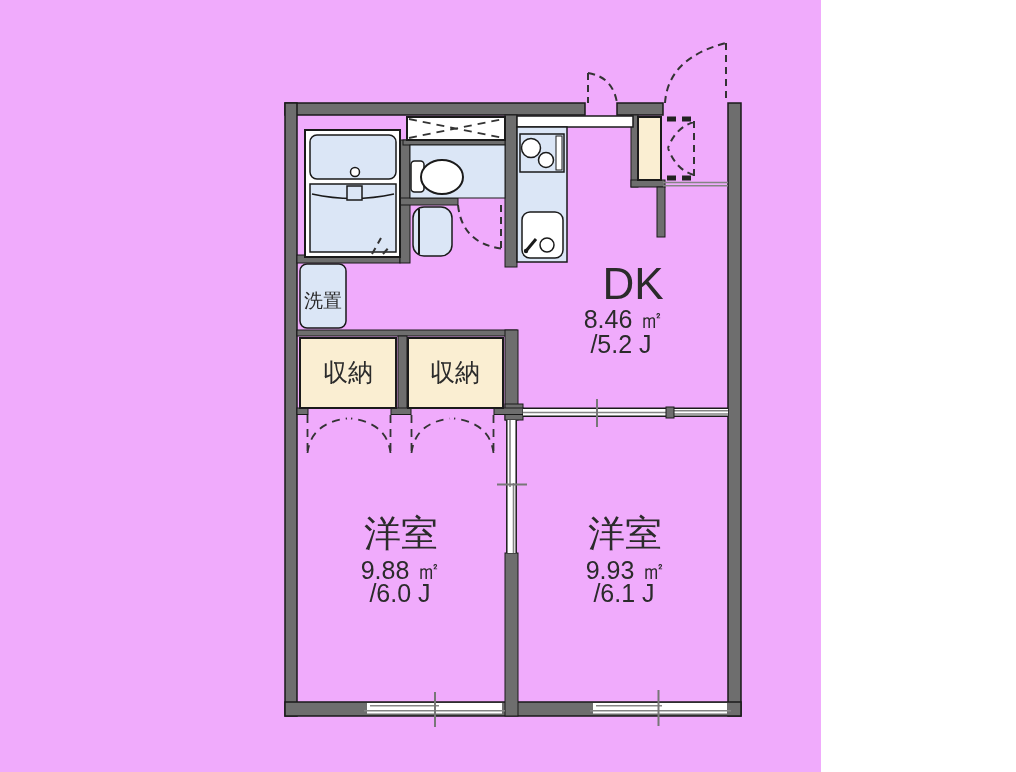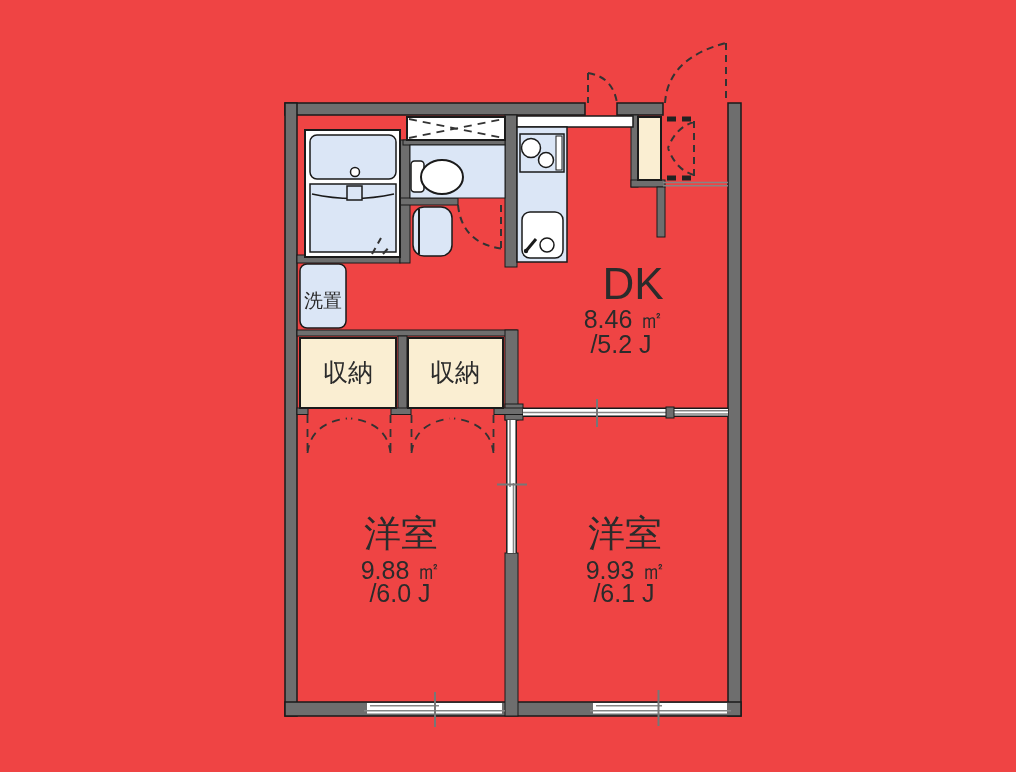--- a/index.html
+++ b/index.html
@@ -1,16 +1,16 @@
 <!DOCTYPE html>
 <html style="--wall: #6e6e6e; --line: #1a1a1a; --fixture: #dbe6f6; --storage: #faeed2; --detail: #858585;"><head>
 <meta charset="utf-8">
 <style>
   html,body{margin:0;padding:0;background:#fff;}
-  #stage{position:relative;width:1016px;height:772px;background:#ef4444;overflow:hidden;}
+  #stage{position:relative;width:821px;height:772px;background:#f0abfc;overflow:hidden;}
   svg{position:absolute;left:0;top:0;}
   .wall{fill:var(--wall,#6e6e6e);stroke:var(--line,#1a1a1a);stroke-width:1.5;}
   .wallthin{fill:var(--wall,#6e6e6e);stroke:var(--line,#1a1a1a);stroke-width:1;}
   .fx{fill:var(--fixture,#dbe6f6);stroke:var(--line,#1a1a1a);stroke-width:1.5;}
   .wh{fill:#ffffff;stroke:var(--line,#1a1a1a);stroke-width:1.5;}
   .wh2{fill:#ffffff;stroke:var(--line,#1a1a1a);stroke-width:2;}
   .st{fill:var(--storage,#faeed2);stroke:var(--line,#1a1a1a);stroke-width:2;}
   .ln{fill:none;stroke:var(--line,#1a1a1a);stroke-width:1.5;}
   .dash{fill:none;stroke:#333;stroke-width:2;stroke-dasharray:7 5;}
   .dashX{fill:none;stroke:#333;stroke-width:1.8;stroke-dasharray:8 6;}

